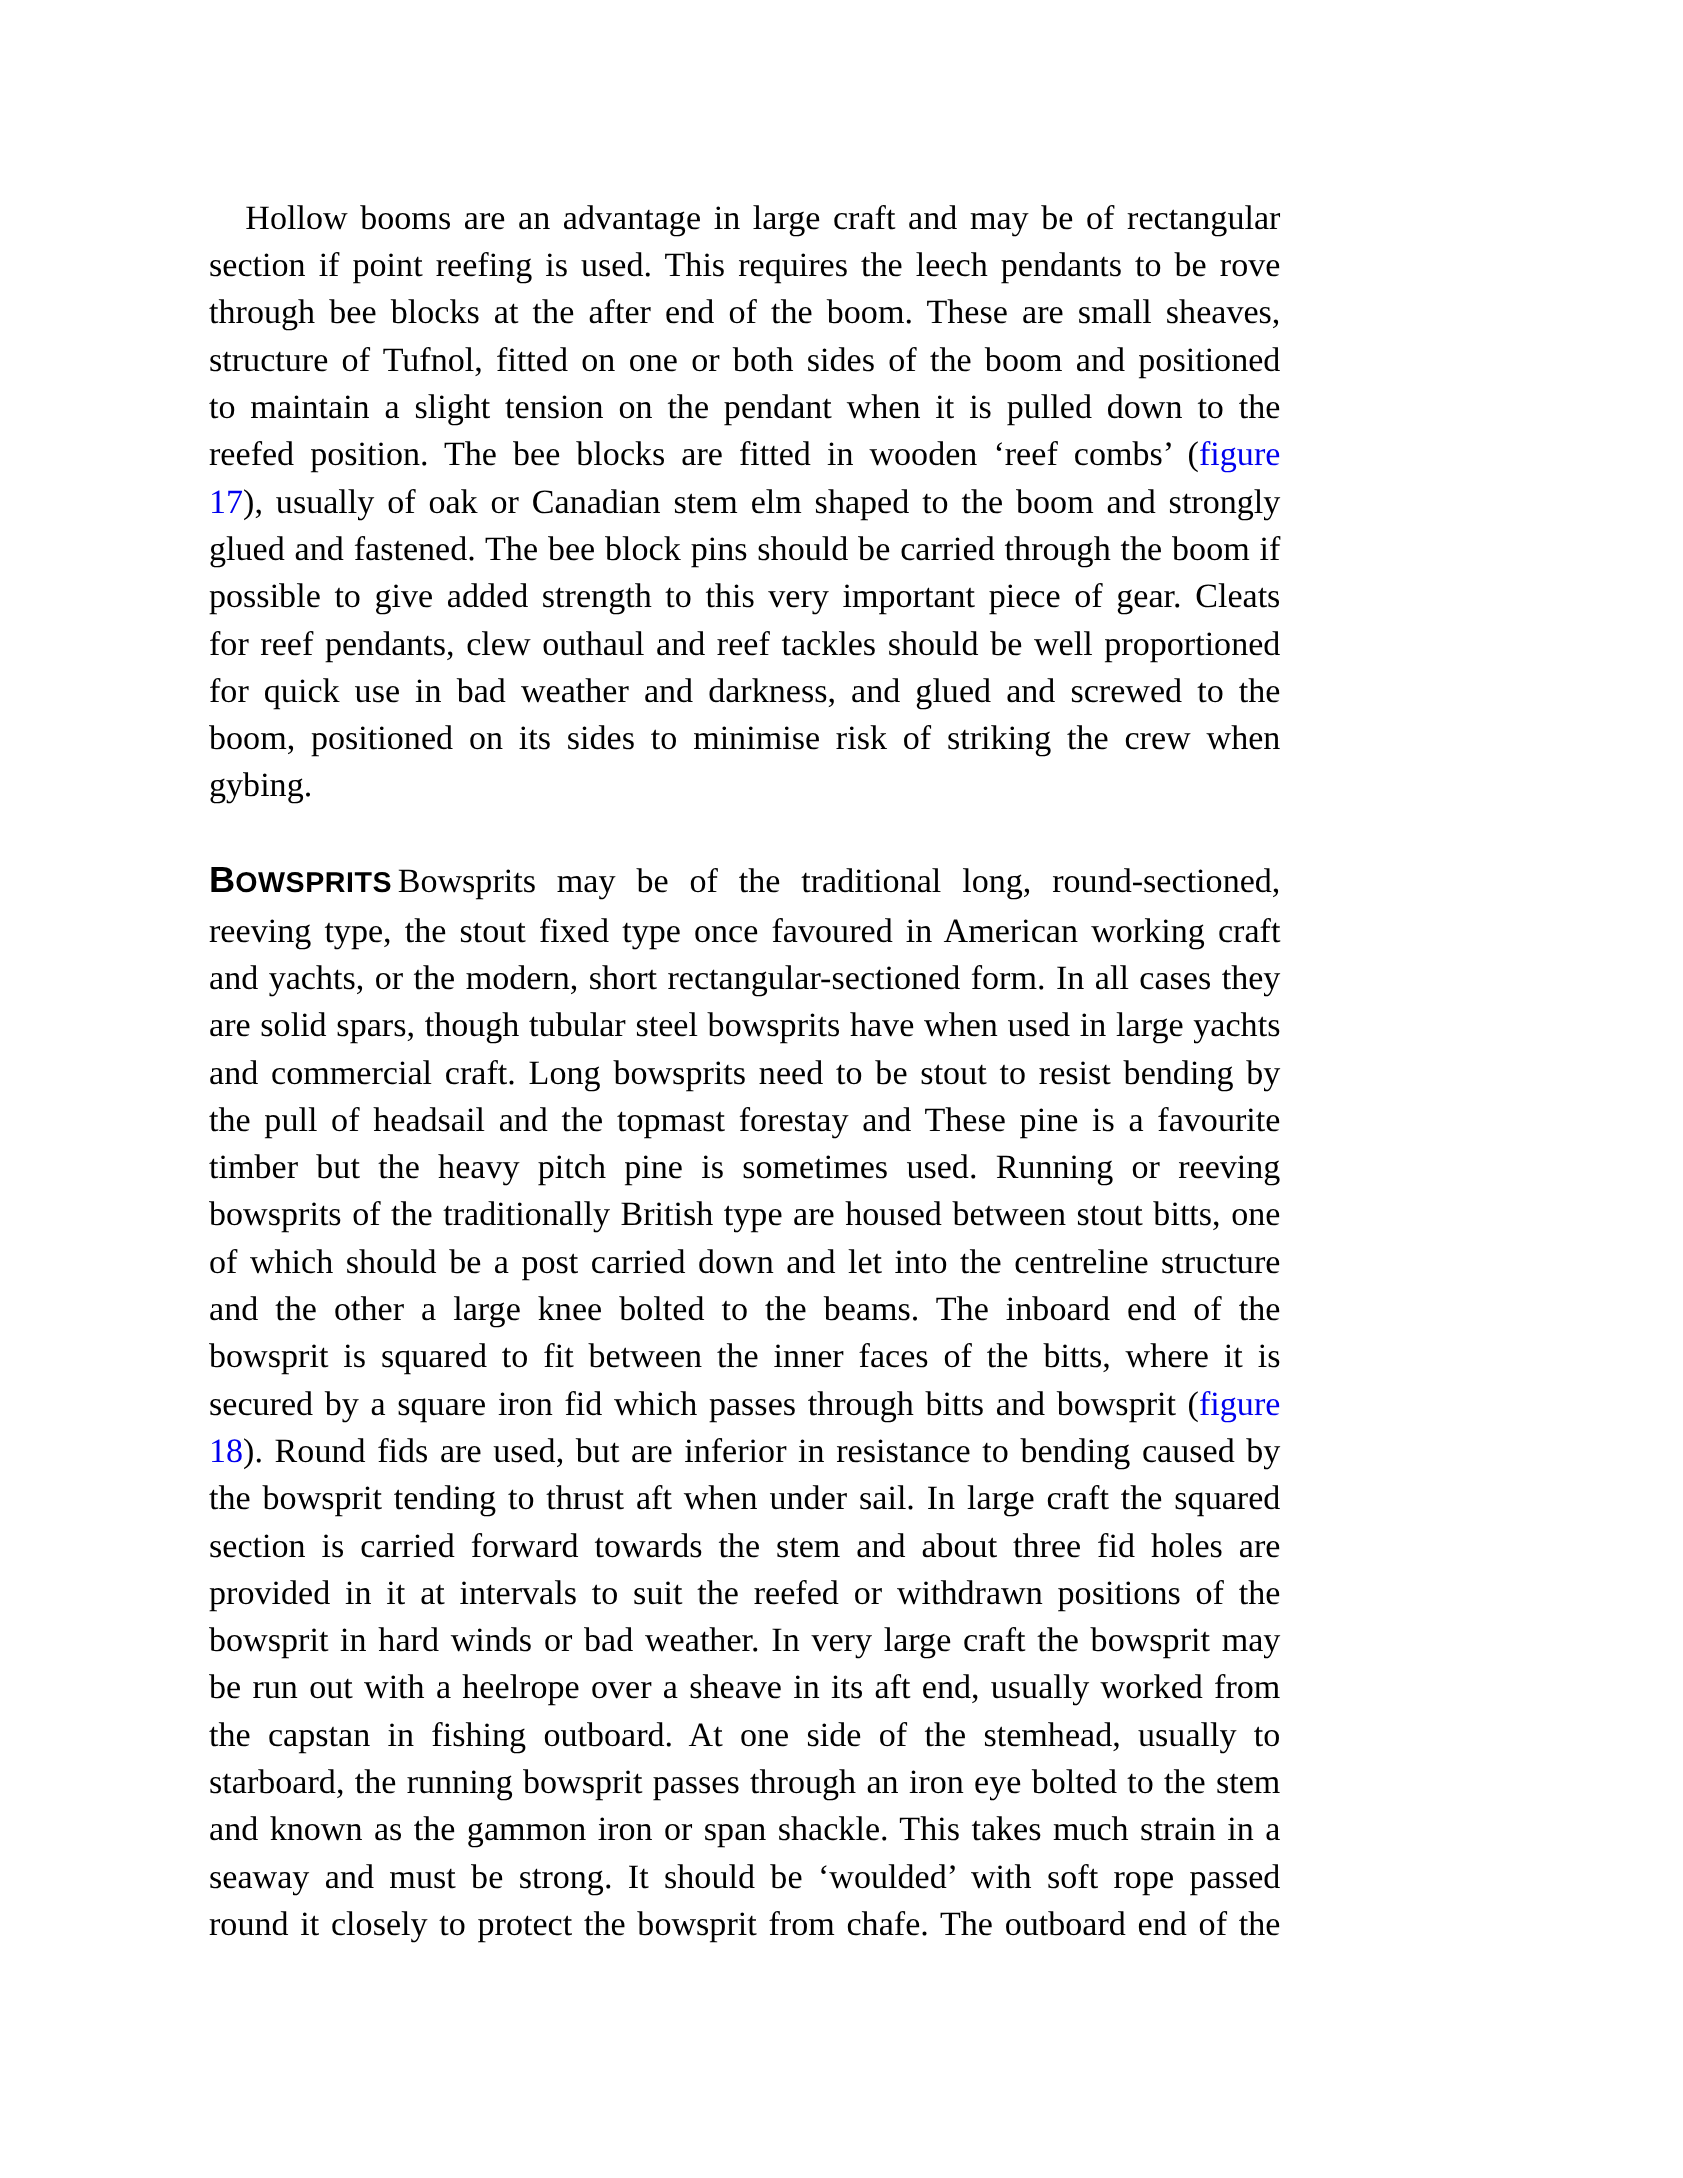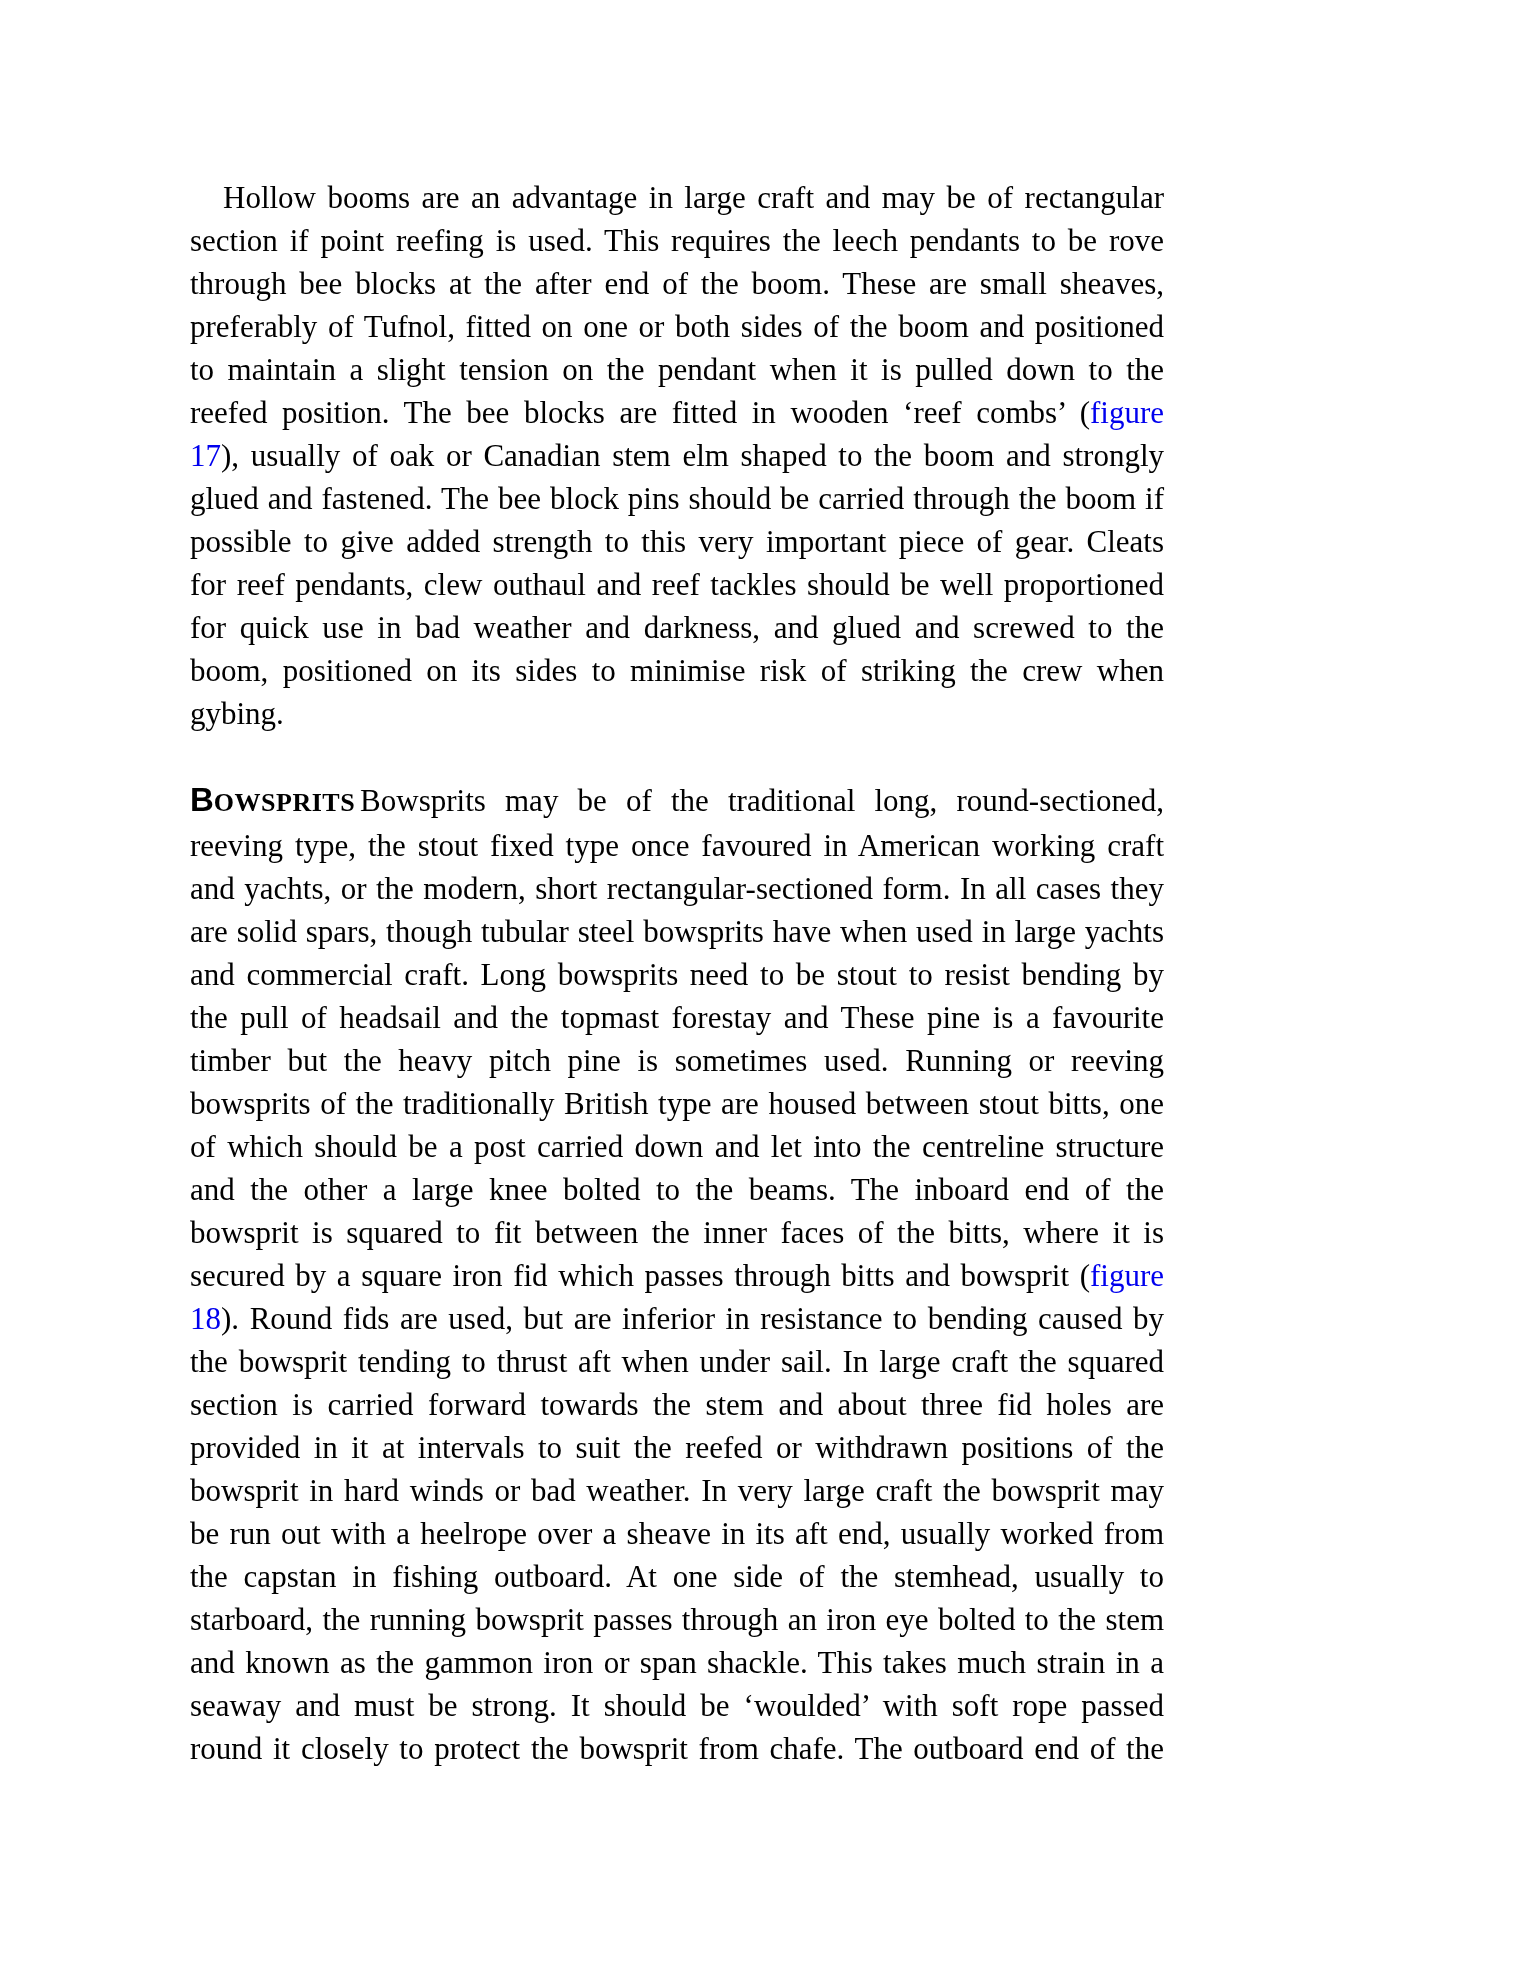--- a/index.html
+++ b/index.html
@@ -29,37 +29,37 @@
   a.link {
     text-decoration: none;
     cursor: pointer;
   }
   .head1 {
     font-family: "Liberation Sans", sans-serif;
     font-weight: bold;
     font-size: 33px;
   }
   .head2 {
-    font-family: Liberation Serif, serif;
+    font-family: Liberation Sans, sans-serif;
     font-weight: bold;
     font-size: 26px;
     letter-spacing: 0.5px;
     padding-right: 5px;
   }
 </style>
 </head>
 <body>
 
 <div class="page">
   <div id="page-text">
       <div class="paragraph">
         <div class="line line-indent"><span class="run">Hollow booms are an advantage in large craft and may be of rectangular</span></div>
         <div class="line"><span class="run">section if point reefing is used. This requires the leech pendants to be rove</span></div>
         <div class="line"><span class="run">through bee blocks at the after end of the boom. These are small sheaves,</span></div>
-        <div class="line"><span class="run">preferably of Tufnol, fitted on one or both sides of the boom and positioned</span></div>
+        <div class="line"><span class="run">structure of Tufnol, fitted on one or both sides of the boom and positioned</span></div>
         <div class="line"><span class="run">to maintain a slight tension on the pendant when it is pulled down to the</span></div>
         <div class="line"><span class="run">reefed position. The bee blocks are fitted in wooden ‘reef combs’ (</span><a class="link" href="#" style="color: rgb(0, 0, 238);">figure</a></div>
         <div class="line"><a class="link" href="#" style="color: rgb(0, 0, 238);">17</a><span class="run">), usually of oak or Canadian stem elm shaped to the boom and strongly</span></div>
         <div class="line"><span class="run">glued and fastened. The bee block pins should be carried through the boom if</span></div>
         <div class="line"><span class="run">possible to give added strength to this very important piece of gear. Cleats</span></div>
         <div class="line"><span class="run">for reef pendants, clew outhaul and reef tackles should be well proportioned</span></div>
         <div class="line"><span class="run">for quick use in bad weather and darkness, and glued and screwed to the</span></div>
         <div class="line"><span class="run">boom, positioned on its sides to minimise risk of striking the crew when</span></div>
         <div class="line line-left"><span class="run">gybing.</span></div>
       </div>

